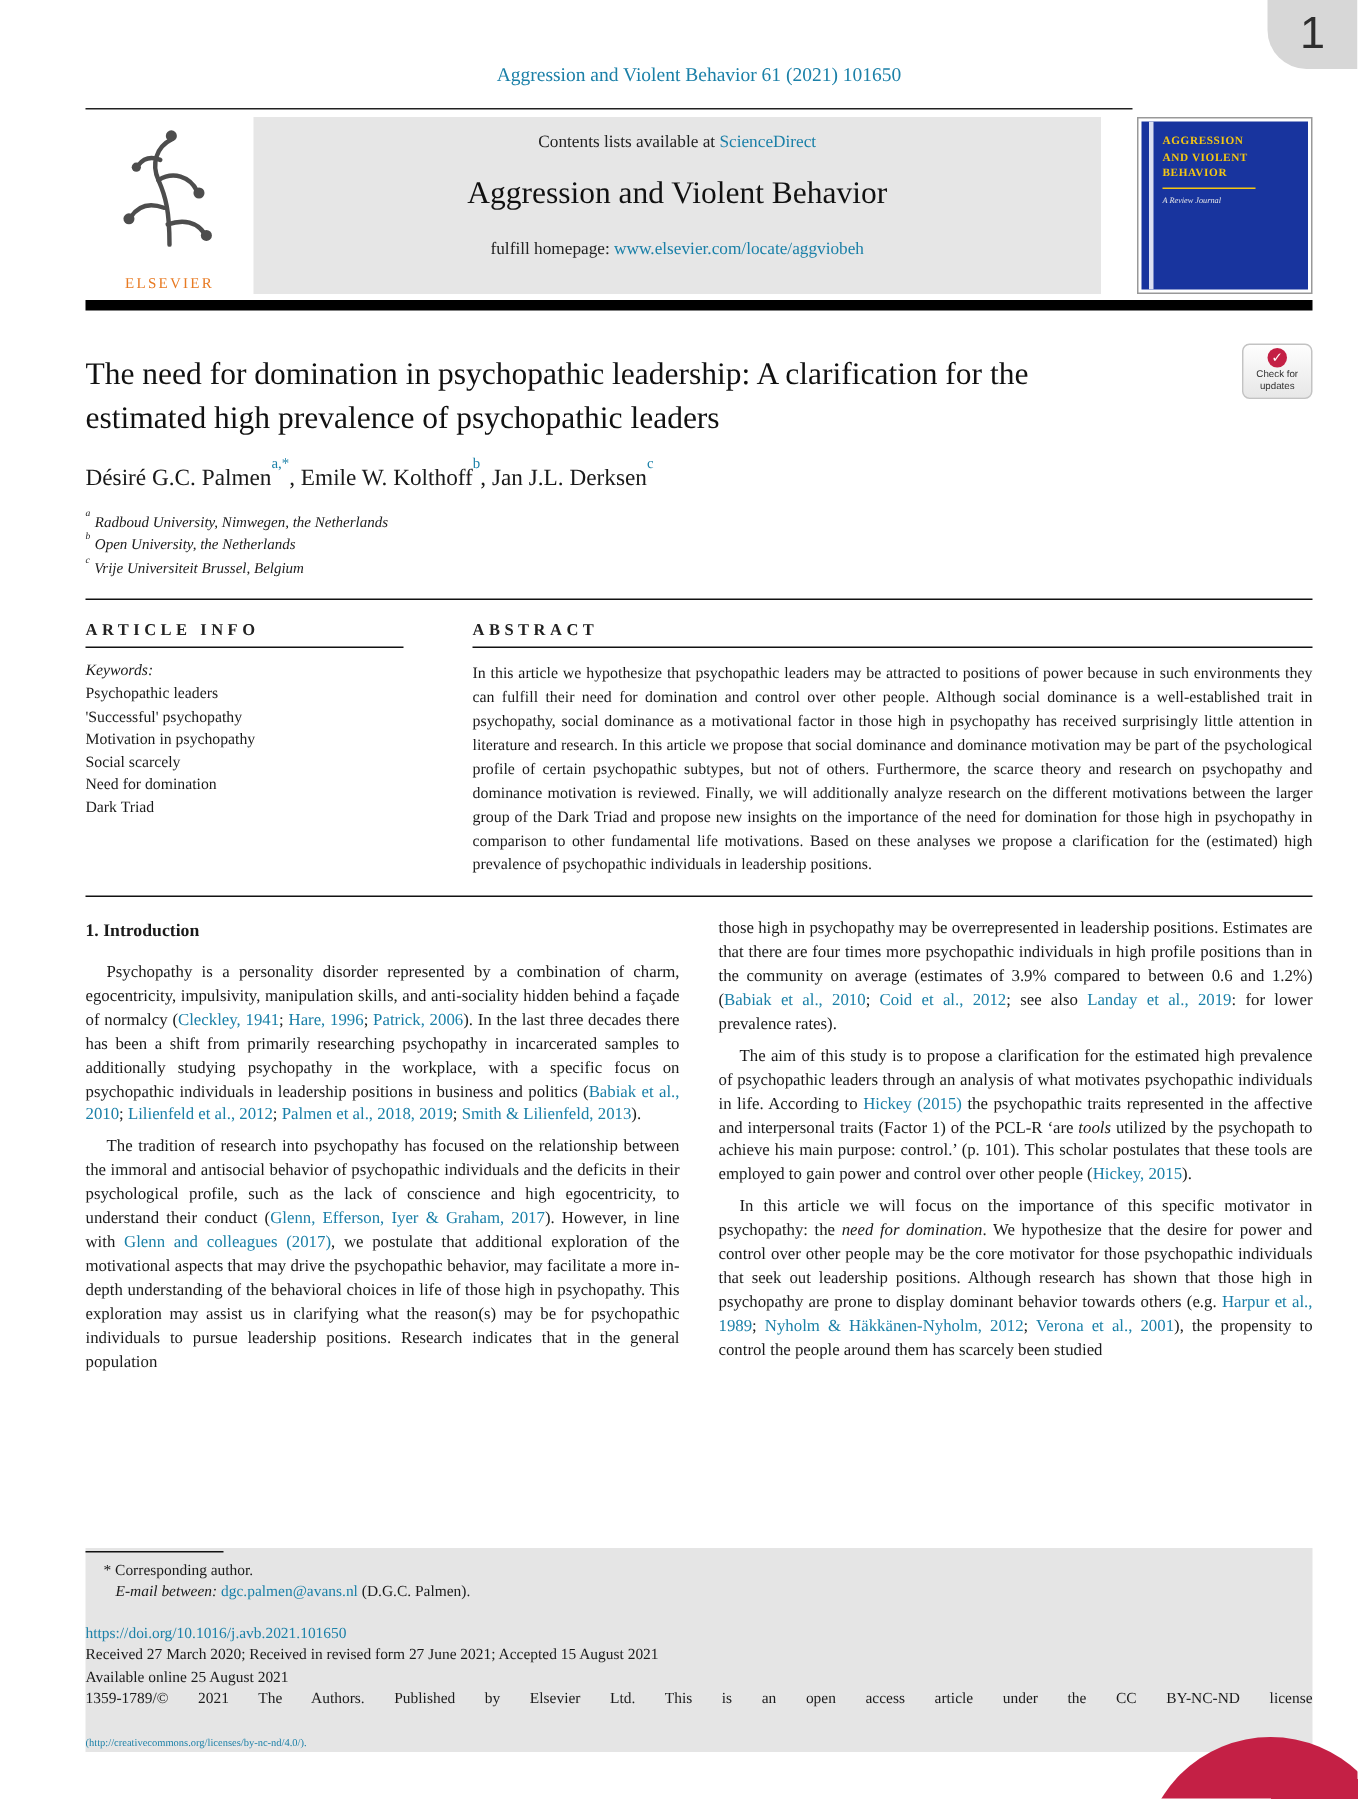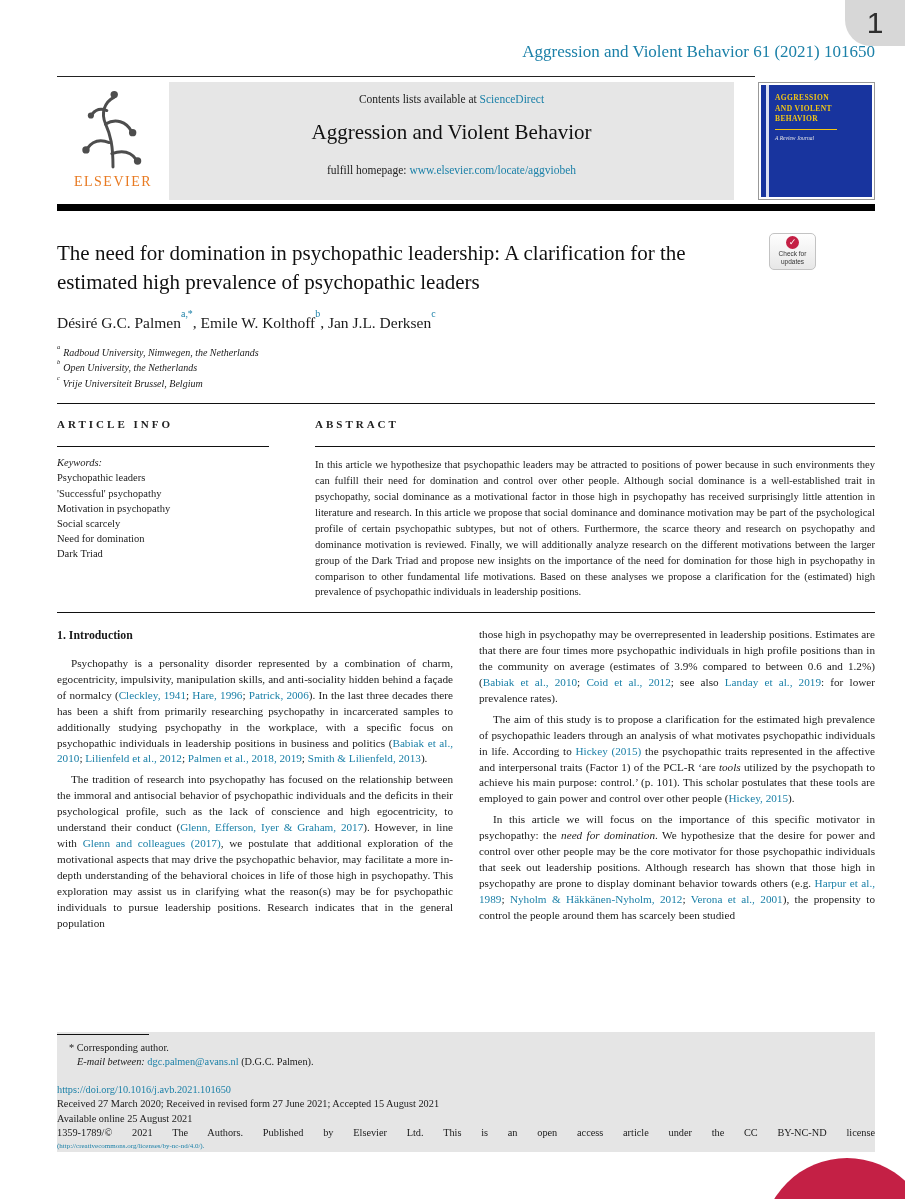--- a/index.html
+++ b/index.html
@@ -17,74 +17,74 @@
     position:relative;overflow:hidden;background:#fff;color:var(--ink);
     font-family:"Liberation Serif","DejaVu Serif",serif;
   }
   .page{padding:42px 30px 0 57px;}
   .cite{color:var(--link);text-decoration:none;cursor:pointer;}
   .em{font-style:italic;}
   sup{font-size:64%;position:relative;top:-0.45em;line-height:0;}
   a{color:var(--link);text-decoration:none;cursor:pointer;}
 
   
-  .journal-ref{text-align:right;color:var(--link);font-size:17px;}
+  .journal-ref{text-align:center;color:var(--link);font-size:13px;}
   .masthead-hr{border:0;border-top:1.2px solid #222;width:calc(100% - 120px);margin:14px 0 5px;}
   .masthead{display:flex;align-items:stretch;height:118px;}
   .logo-box{width:112px;display:flex;flex-direction:column;align-items:center;justify-content:flex-start;padding-top:4px;}
   .logo-box svg{display:block;}
-  .wordmark{font-size:14px;letter-spacing:1.5px;color:var(--elsevier-orange);margin-top:2px;}
+  .wordmark{font-size:10px;letter-spacing:1.5px;color:var(--elsevier-orange);margin-top:16px;}
   .center-box{flex:1;background:var(--gray-panel);text-align:center;padding:11px 8px 8px;margin-right:24px;}
   .contents-line,.homepage-line{font-size:11.5px;color:#222;}
   .journal-title{font-size:21px;font-weight:normal;color:#111;margin:15px 0 19px;}
   .cover-box{width:117px;background:#fff;border:1px solid #999;padding:2px;}
   .cover-inner{position:relative;width:100%;height:100%;background:var(--cover-blue);overflow:hidden;}
   .cover-stripe{position:absolute;left:5px;top:0;bottom:0;width:3px;background:rgba(255,255,255,.85);}
   .cover-title{color:var(--cover-yellow);font-size:7.5px;font-weight:bold;line-height:1.4;letter-spacing:.4px;width:62px;margin:8px 0 0 14px;border-bottom:1px solid var(--cover-yellow);padding-bottom:4px;}
   .cover-subtitle{color:#e8e8e8;font-size:5.5px;font-style:italic;margin:5px 0 0 14px;}
   .thick-bar{height:7px;background:#000;margin-top:4px;}
 
   
-  .title-row{display:flex;justify-content:flex-start;margin-top:28px;}
+  .title-row{display:flex;justify-content:space-between;margin-top:28px;}
   .article-title{font-size:21px;line-height:1.4;font-weight:normal;color:#111;max-width:712px;}
   .check-badge{width:47px;height:37px;border:1px solid #c3c3c3;border-radius:5px;
     background:linear-gradient(#fefefe,#e7e7e7);text-align:center;padding-top:2px;margin-top:-6px;flex-shrink:0;}
   .crossmark{width:13px;height:13px;border-radius:50%;background:var(--badge-red);color:#fff;
     font-size:9px;line-height:13px;margin:0 auto;font-family:"Liberation Sans",sans-serif;}
   .check-text{font-size:6.5px;line-height:1.25;color:#333;font-family:"Liberation Sans",sans-serif;margin-top:1px;}
   .authors{margin-top:16px;font-size:15.5px;}
   .affils{margin-top:13px;font-size:10px;font-style:italic;line-height:1.55;}
   .affils sup{margin-right:3px;}
   .hr-full{border:0;border-top:1px solid #111;margin-top:12px;}
 
   
   .meta{display:flex;margin-top:14px;}
   .info-col{width:212px;flex-shrink:0;}
   .abs-col{flex:1;margin-left:46px;}
   .meta-heading{font-size:11px;letter-spacing:3px;font-weight:bold;color:#222;
-    border-bottom:1px solid #111;padding-bottom:16px;margin-bottom:10px;}
+    border-bottom:1px solid #111;padding-bottom:5px;margin-bottom:10px;}
   .kw-label{font-size:10.5px;font-style:italic;margin-bottom:2px;}
   .kw{font-size:10.5px;line-height:1.45;}
   .abstract-text{font-size:10.6px;line-height:1.5;text-align:justify;}
 
   
   .body-cols{display:flex;gap:26px;margin-top:14px;}
   .bcol{flex:1;font-size:11.2px;line-height:1.42;text-align:justify;}
   .sec-heading{font-size:11.8px;font-weight:bold;margin-bottom:12px;}
   .bcol p{margin-bottom:5px;}
   .bcol p.indent{text-indent:14px;}
 
   
   .bottom-block{position:absolute;left:57px;right:30px;top:1032px;background:#e5e5e5;z-index:3;padding-top:2px;}
   .fn-rule{border:0;border-top:1px solid #111;width:92px;margin-bottom:6px;}
   .fn-line{font-size:10.3px;line-height:1.35;padding-left:12px;}
   .fn-line.email{padding-left:20px;}
   .pub-block{margin-top:14px;font-size:10.3px;line-height:1.4;}
   .copyright{text-align:justify;text-align-last:justify;}
-  .cc-link{font-size:7px;color:var(--link);margin-top:2px;}
+  .cc-link{font-size:7px;color:var(--link);margin-top:18px;}
 
   
   .page-num-badge{position:absolute;top:0;right:0;width:60px;height:46px;background:#d7d7d7;
     border-bottom-left-radius:26px;display:flex;align-items:center;justify-content:center;
     font-size:30px;color:#2e2e2e;font-family:"Liberation Sans",sans-serif;z-index:5;}
   .red-fab{position:absolute;width:170px;height:170px;border-radius:50%;background:var(--badge-red);
     right:-27px;bottom:-129px;z-index:6;border:none;cursor:pointer;}
 </style>
 </head>
 <body>

